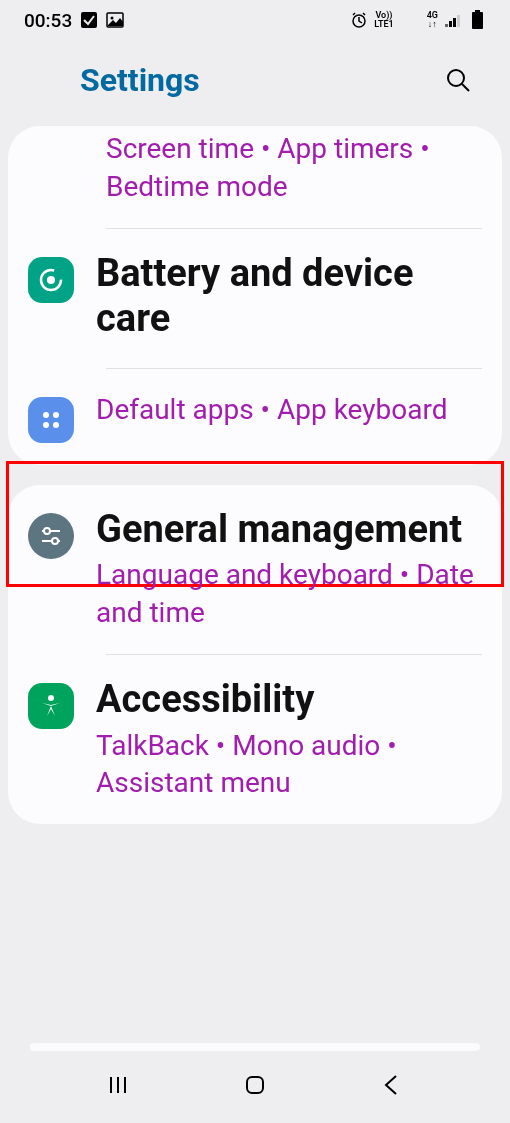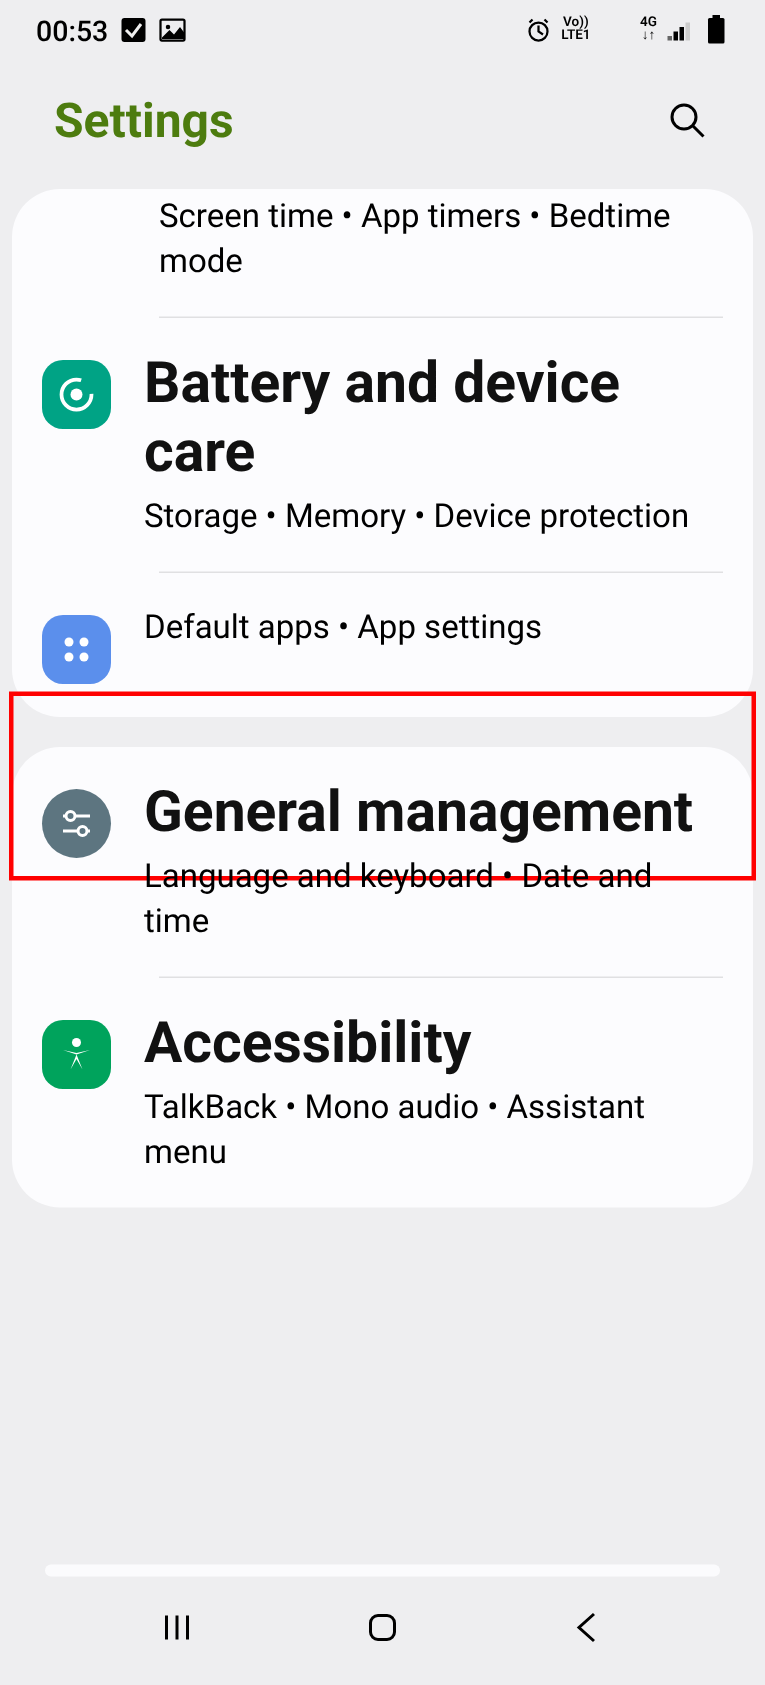--- a/index.html
+++ b/index.html
@@ -24,21 +24,21 @@
     .status-left { display: flex; align-items: center; gap: 8px; }
     .status-right { display: flex; align-items: flex-start; gap: 6px; }
     .status-icon { width: 18px; height: 18px; display:flex; align-items:center; justify-content:center;}
     .status-small-text { font-size: 9px; line-height: 1; font-weight:600;}
     .header {
       display: flex;
       align-items: center;
       justify-content: space-between;
       padding: 20px 32px 20px 36px;
     }
-    .header-title { font-size: 32px; font-weight: 700; color: #4d7c0f; }
+    .header-title { font-size: 32px; font-weight: 700; color: #0369a1; margin-left: 44px; }
     .search-btn { width: 40px; height: 40px; display:flex; align-items:center; justify-content:center; }
     .card {
       background: #fcfcfe;
       border-radius: 32px;
       margin: 6px 8px;
       overflow: hidden;
     }
     .row {
       display: flex;
       align-items: flex-start;
@@ -55,21 +55,21 @@
       align-items: center;
       justify-content: center;
       margin-top: 6px;
     }
     .row-icon.teal { background: #00a385; }
     .row-icon.blue { background: #5b8fec; }
     .row-icon.slate { background: #5d7580; border-radius: 50%; width:46px; height:46px;}
     .row-icon.green { background: #00a35c; border-radius: 14px;}
     .row-text { flex: 1; }
     .row-title { font-size: 38px; font-weight: 700; color: #111; line-height: 1.2; margin-bottom: 4px;}
-    .row-sub { font-size: 22px; color: #000000; line-height: 1.35; }
+    .row-sub { font-size: 28px; color: #a21caf; line-height: 1.35; }
     .partial-row .row-sub { padding-left: 0; }
     .partial-row { padding-left: 98px; padding-top: 4px;}
     .divider { height: 1px; background: #e0e0e2; margin-left: 98px; margin-right: 20px; }
     .highlight {
       border: 3px solid #ff0000;
       position: absolute;
       pointer-events: none;
     }
     .highlight-apps {
       left: 6px; right: 6px; top: 461px; height: 126px;
@@ -165,35 +165,34 @@
   <div class="divider"></div>
   <div class="row">
     <div class="row-icon teal">
       <svg width="28" height="28" viewBox="0 0 28 28">
           <circle cx="14" cy="14" r="10" stroke="#fff" stroke-width="2.5" fill="none" stroke-dasharray="50 12"></circle>
           <circle cx="14" cy="14" r="4" fill="#fff"></circle>
         </svg>
     </div>
     <div class="row-text">
       <div class="row-title">Battery and device care</div>
-      <div class="row-sub">Storage  •  Memory  •  Device protection</div>
     </div>
   </div>
   <div class="divider"></div>
   <div class="row">
     <div class="row-icon blue">
       <svg width="24" height="24" viewBox="0 0 24 24">
           <circle cx="7" cy="7" r="3" fill="#fff"></circle>
           <circle cx="17" cy="7" r="3" fill="#fff"></circle>
           <circle cx="7" cy="17" r="3" fill="#fff"></circle>
           <circle cx="17" cy="17" r="3" fill="#fff"></circle>
         </svg>
     </div>
     <div class="row-text">
-      <div class="row-sub">Default apps  •  App settings</div>
+      <div class="row-sub">Default apps  •  App keyboard</div>
     </div>
   </div>
 </div>
 
 <div class="highlight highlight-apps"></div>
 
 <div class="card" style="margin-top:20px;">
   <div class="row">
     <div class="row-icon slate">
       <svg width="26" height="26" viewBox="0 0 26 26">

